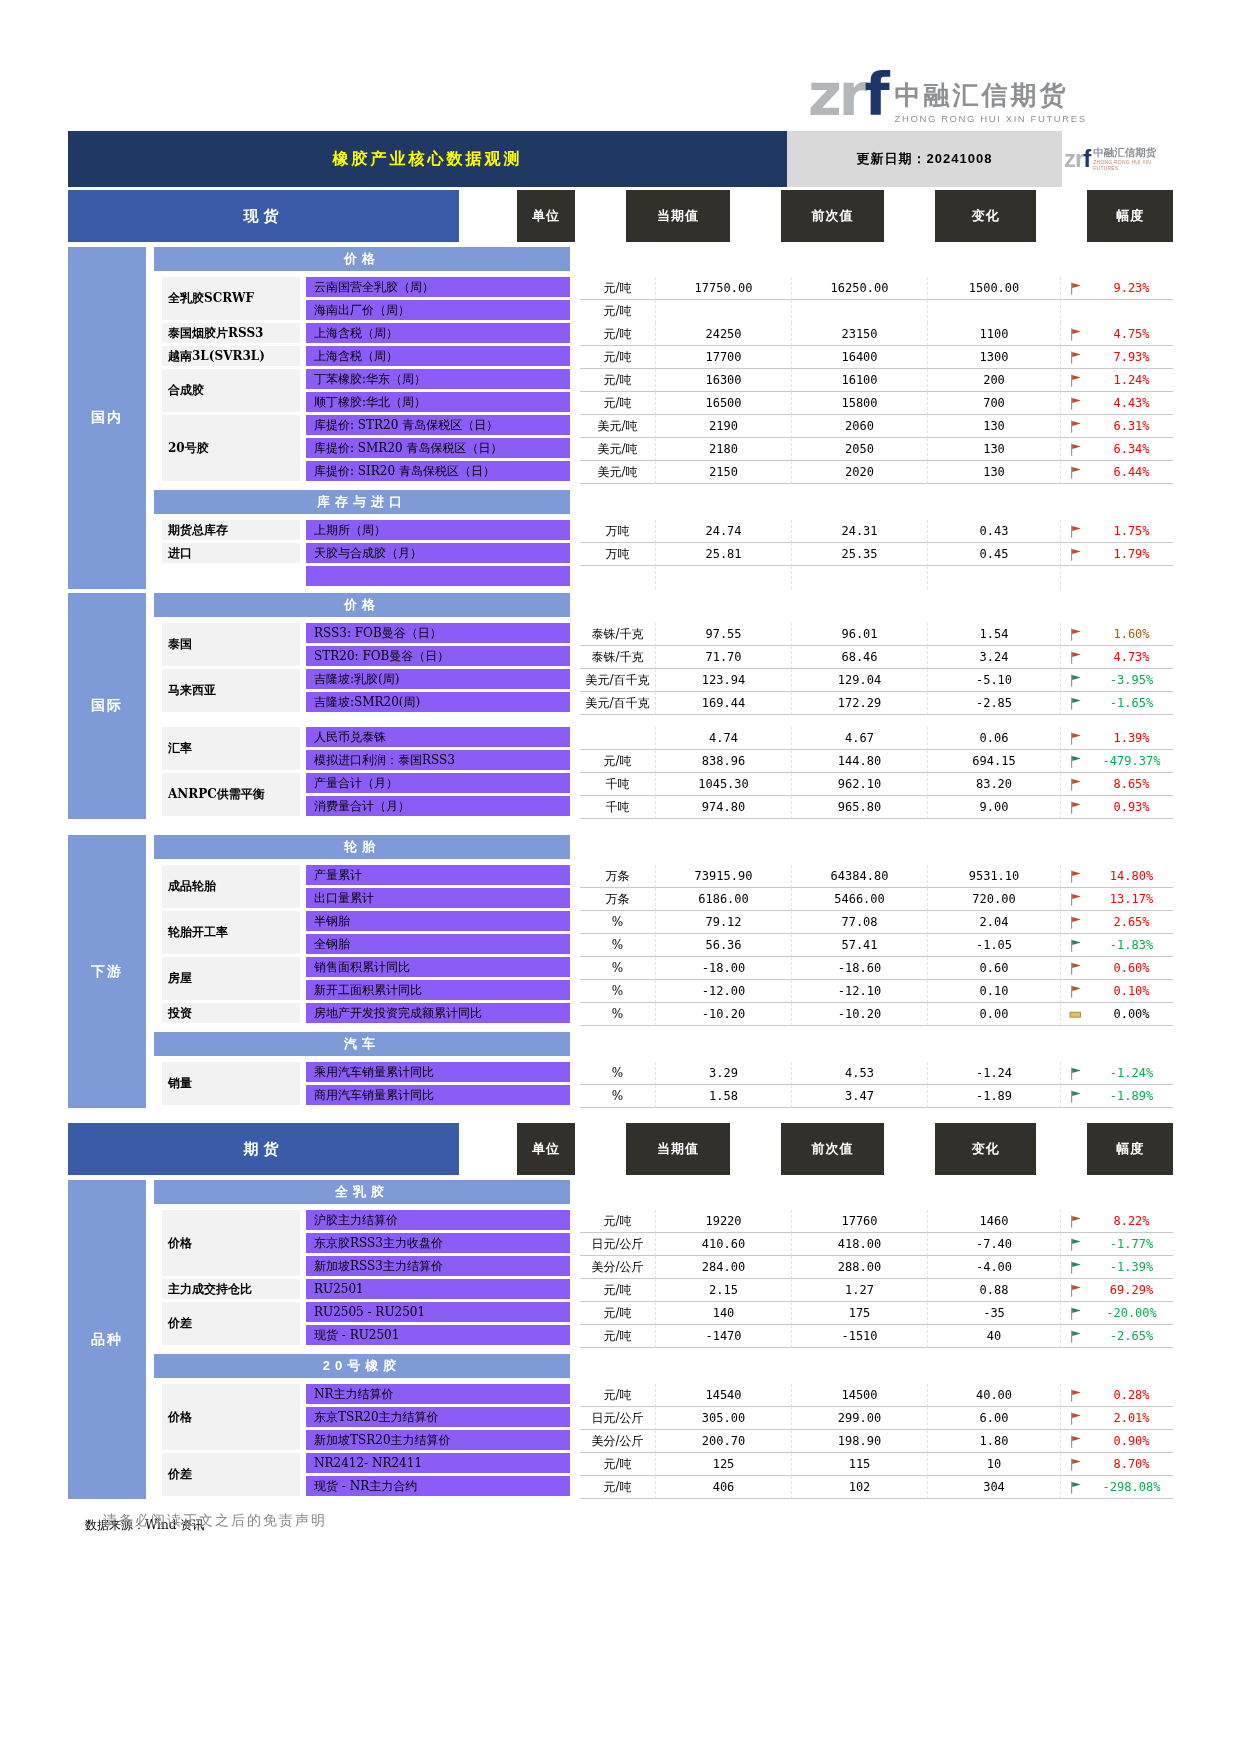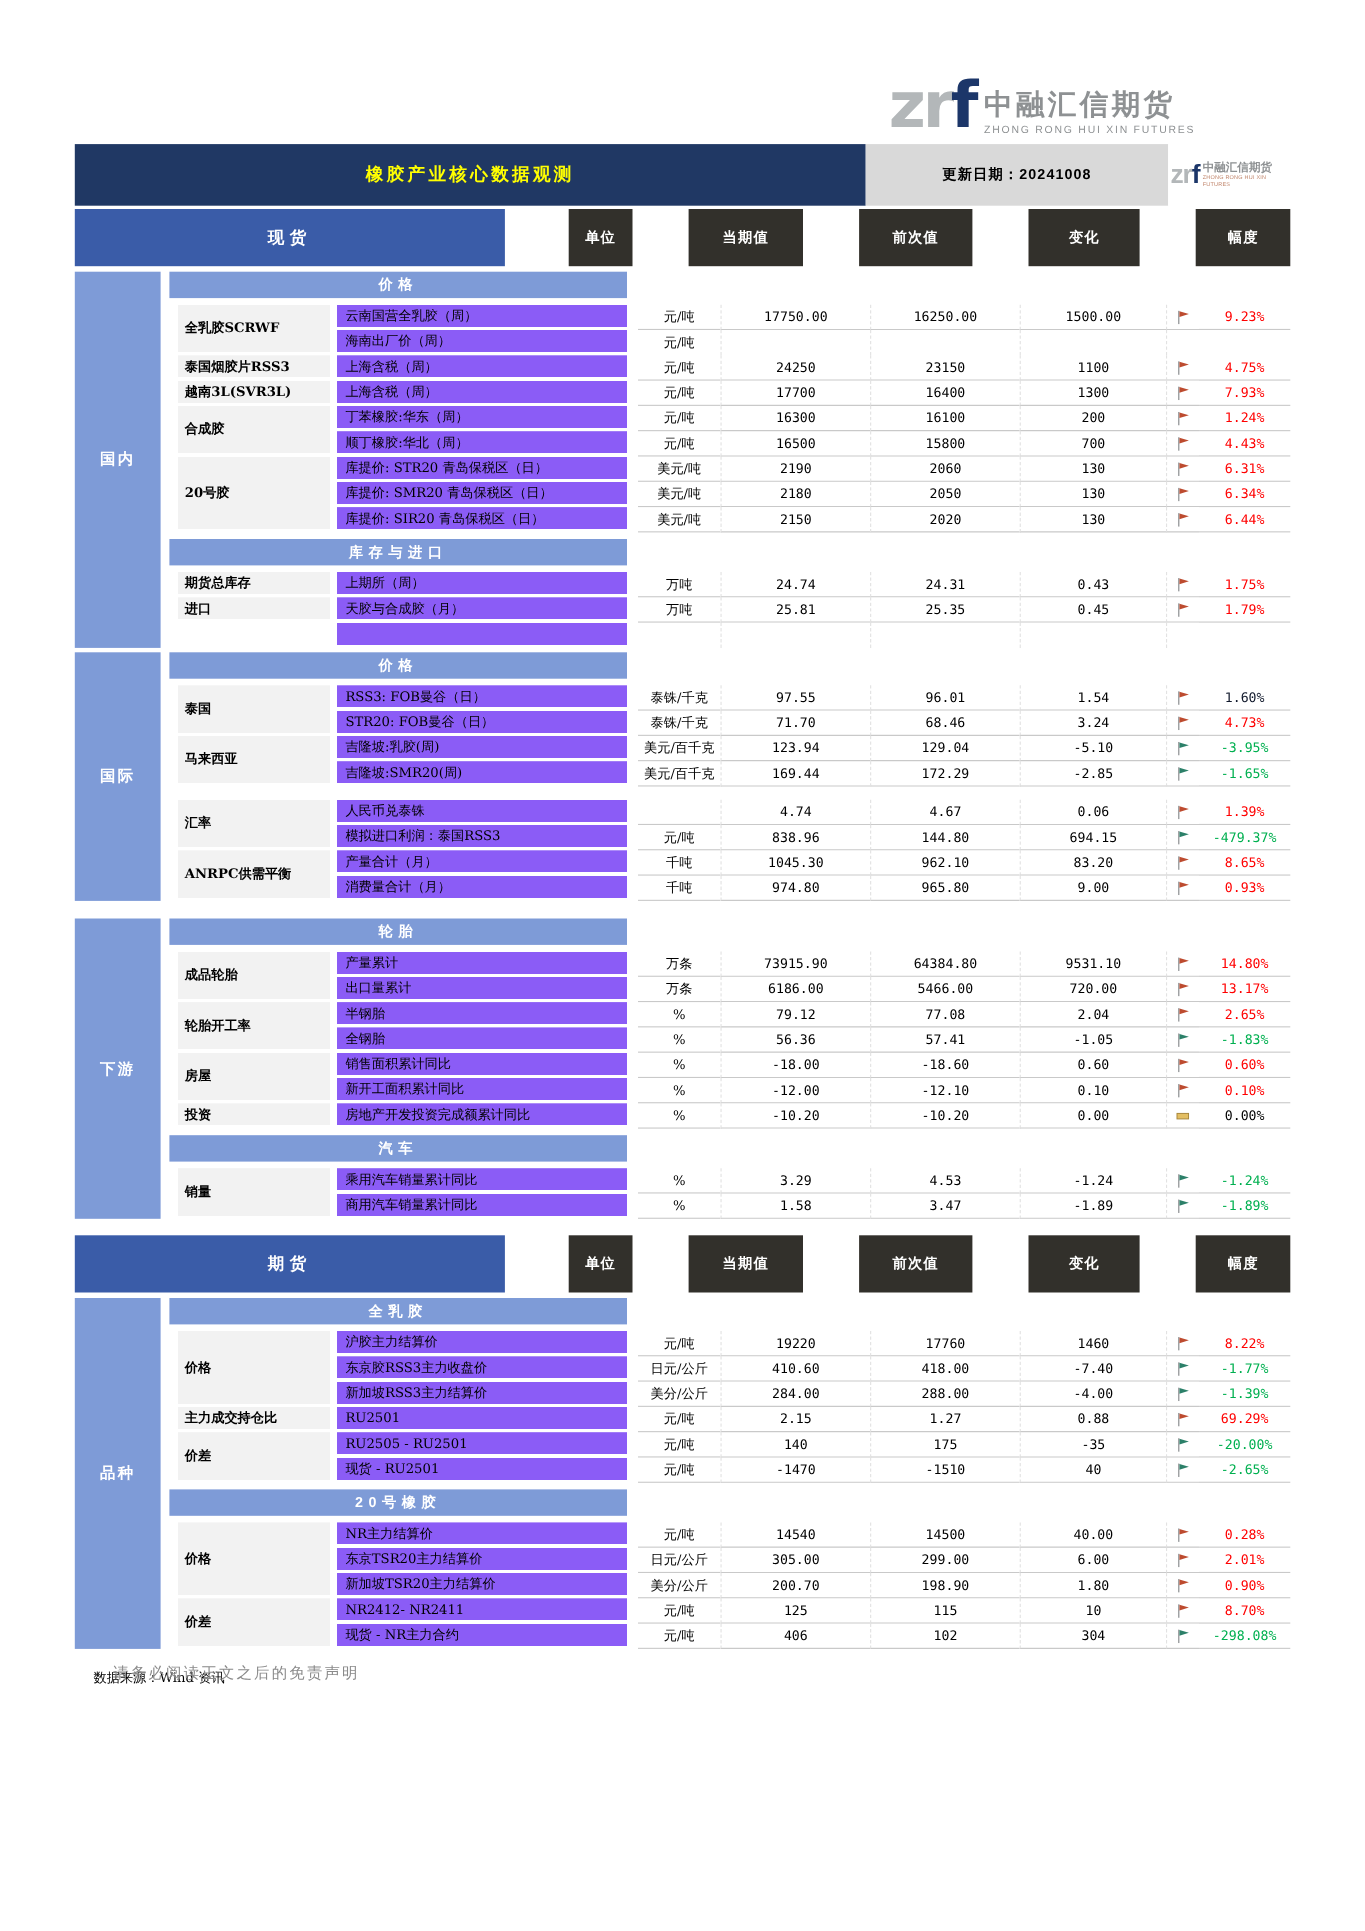--- a/index.html
+++ b/index.html
@@ -340,21 +340,21 @@
                   <td class="ind">RSS3: FOB曼谷（日）</td>
                   <td class="spc"></td>
                   <td class="unit">泰铢/千克</td>
                   <td class="num vline">97.55</td>
                   <td class="num vline">96.01</td>
                   <td class="num vline">1.54</td>
                   <td class="flagc"><span class="ticon"><svg width="13" height="13" viewBox="0 0 13 13">
                         <rect x="2" y="0.5" width="1.2" height="12.2" fill="#96989b"></rect>
                         <path d="M3.2 0.9 L11.8 3.4 L3.2 6.1 Z" fill="#bd4b2f"></path>
                       </svg></span></td>
-                  <td class="pct" style="color: #0f172a;">1.60%</td>
+                  <td class="pct" style="color: #a16207;">1.60%</td>
                 </tr>
                 <tr>
                   <td class="ind">STR20: FOB曼谷（日）</td>
                   <td class="spc"></td>
                   <td class="unit">泰铢/千克</td>
                   <td class="num vline">71.70</td>
                   <td class="num vline">68.46</td>
                   <td class="num vline">3.24</td>
                   <td class="flagc"><span class="ticon"><svg width="13" height="13" viewBox="0 0 13 13">
                         <rect x="2" y="0.5" width="1.2" height="12.2" fill="#96989b"></rect>

